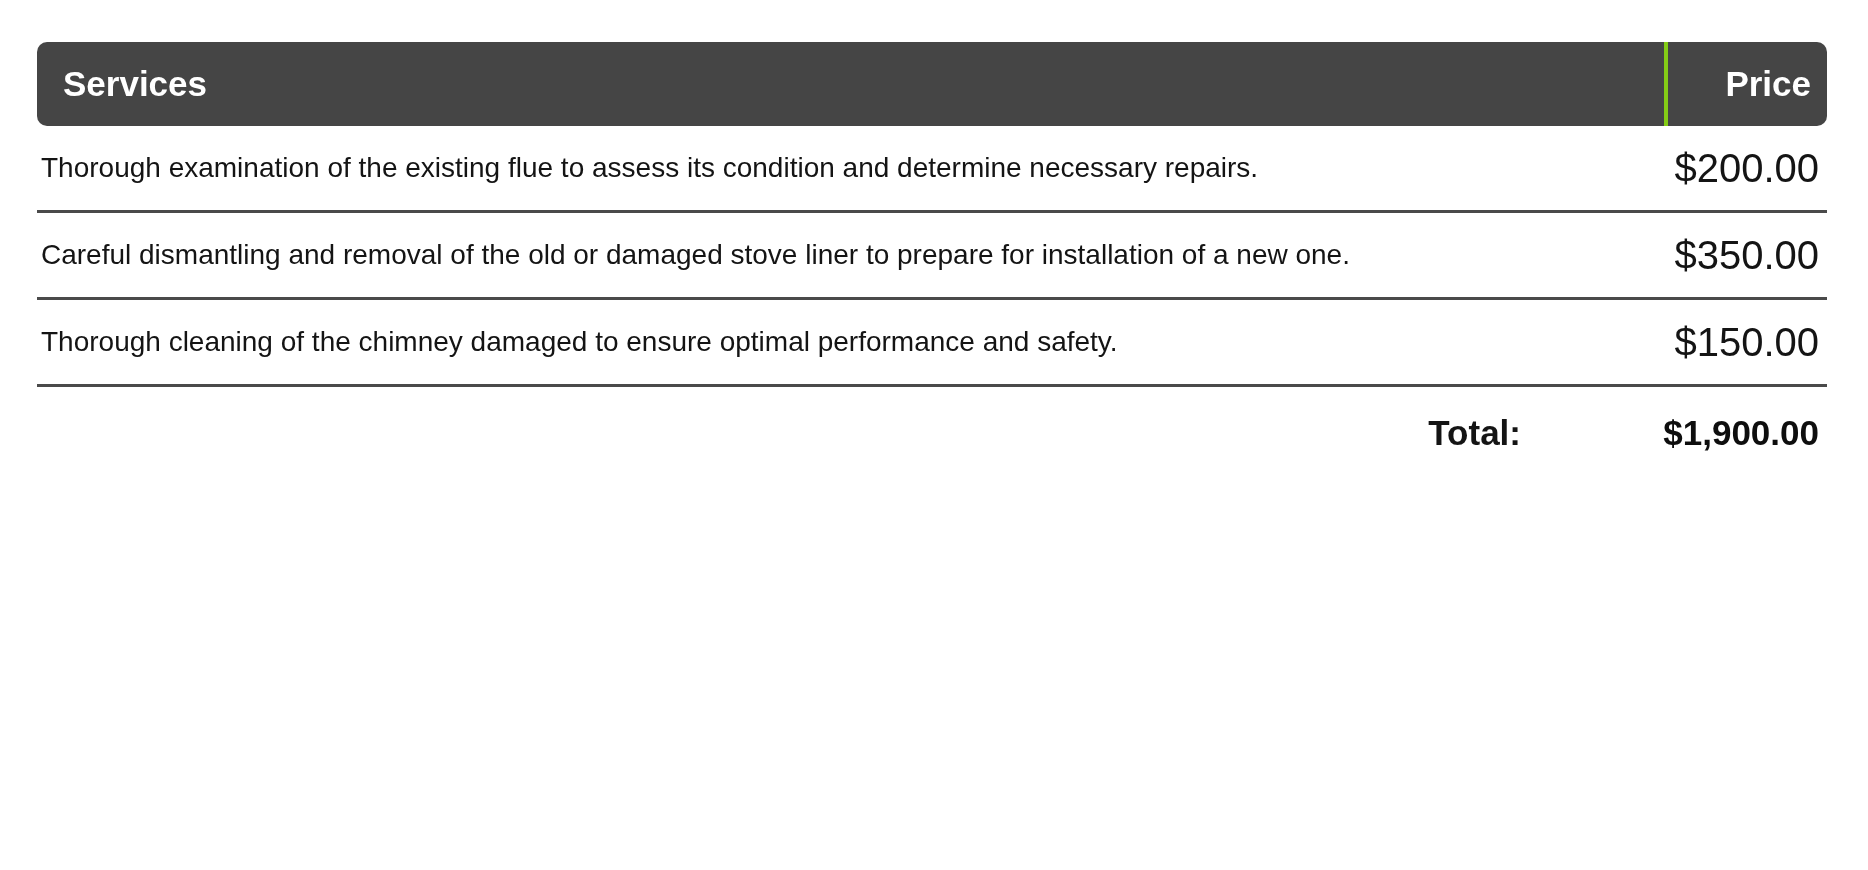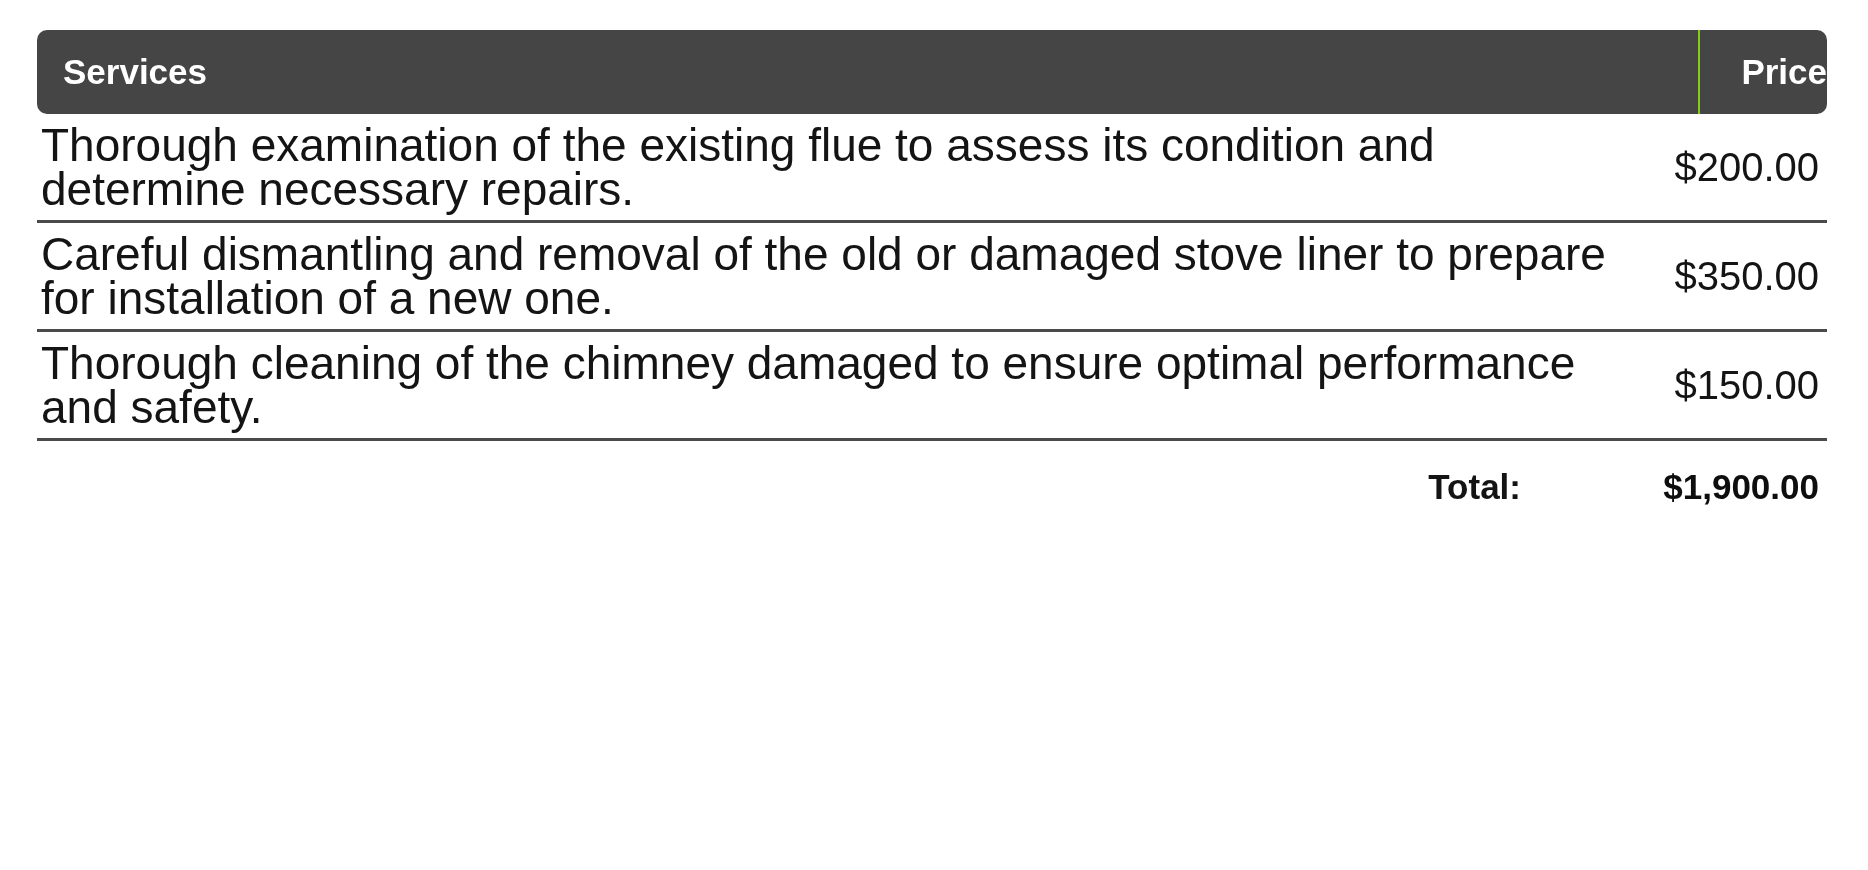--- a/index.html
+++ b/index.html
@@ -15,56 +15,58 @@
   }
   .page {
     box-sizing: border-box;
     padding: 30px 0 0 37px;
     width: 1868px;
     height: 870px;
     overflow: hidden;
   }
   .services-table {
     width: 1790px;
+    margin-top: 12px;
   }
   
   .thead {
     display: flex;
     align-items: stretch;
     background: #454545;
     border-radius: 10px;
     height: 84px;
     color: #ffffff;
     font-size: 35px;
     font-weight: 700;
   }
   .th-services {
     flex: 1;
     display: flex;
     align-items: center;
     padding-left: 26px;
   }
   .th-price {
-    width: 129px;
+    width: 163px;
     box-sizing: border-box;
     display: flex;
     align-items: center;
     justify-content: flex-end;
-    border-left: 2px solid #84cc16;
+    padding-right: 16px;
+    border-left: 4px solid #84cc16;
   }
   
   .trow {
     display: flex;
     align-items: center;
     min-height: 84px;
     border-bottom: 3px solid #4a4a4a;
   }
   .td-desc {
     flex: 1;
-    font-size: 46px;
+    font-size: 28px;
     line-height: 44px;
     padding: 9px 36px 9px 4px;
     color: #141414;
   }
   .td-price {
     width: 170px;
     box-sizing: border-box;
     text-align: right;
     font-size: 40px;
     padding-right: 8px;

